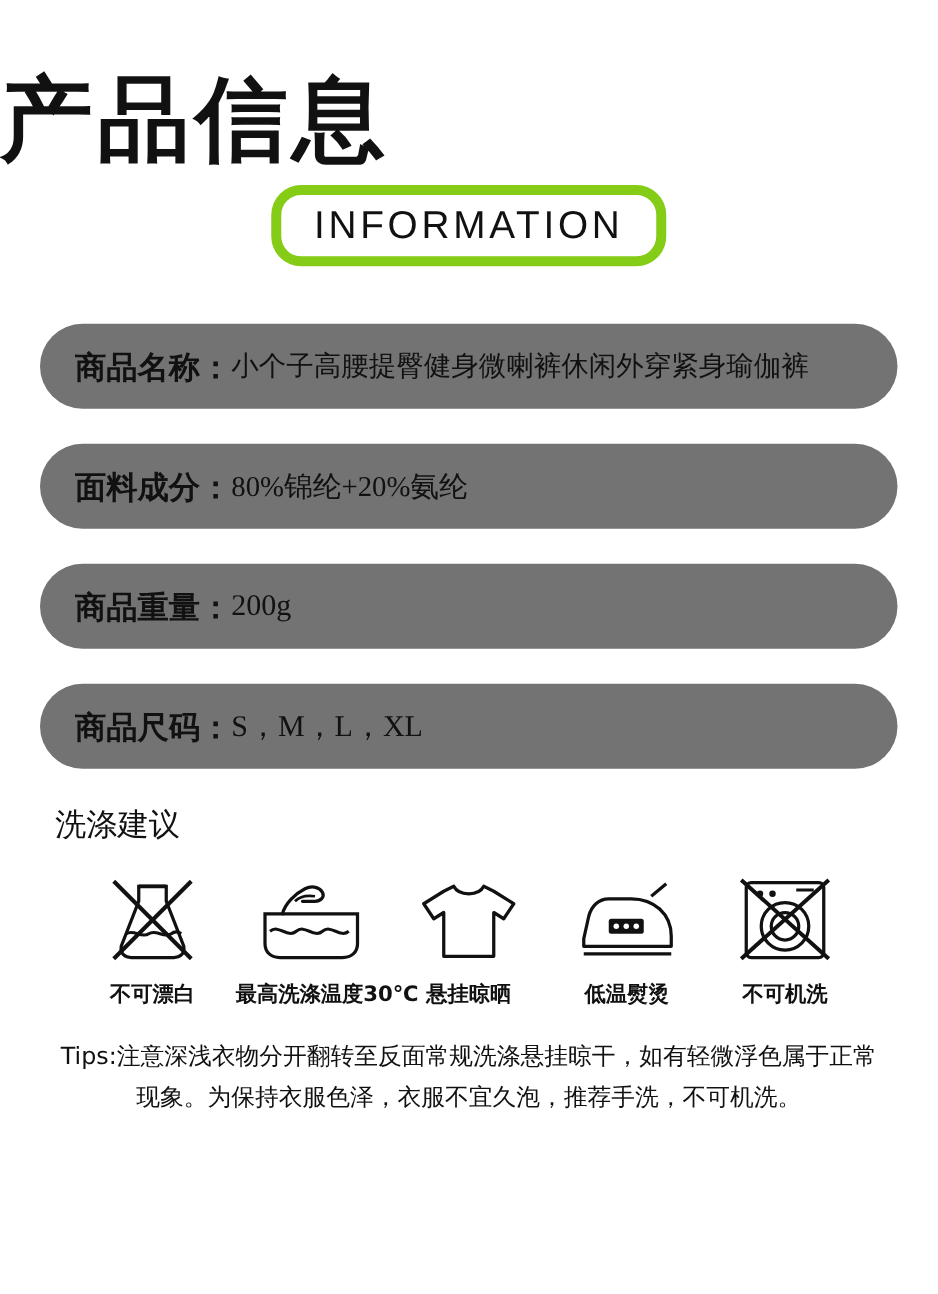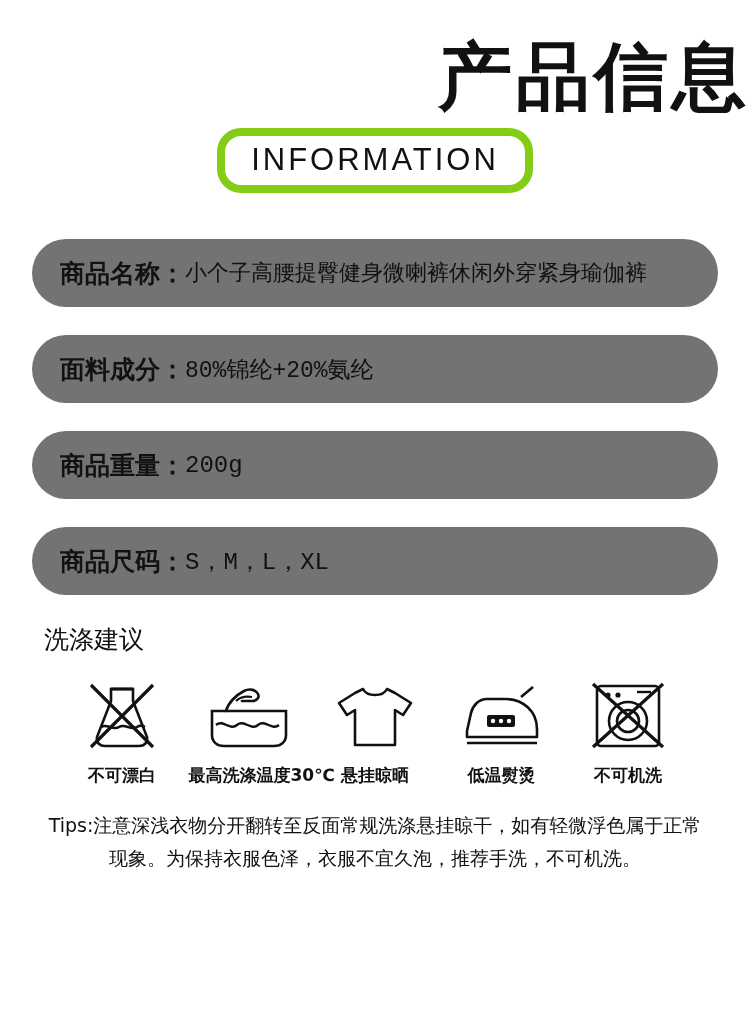--- a/index.html
+++ b/index.html
@@ -16,22 +16,22 @@
   }
   .page {
     position: relative;
     width: 750px;
     height: 1035px;
     box-sizing: border-box;
   }
 
   
   .header {
-    padding-top: 38px;
-    text-align: right;
+    padding-top: 58px;
+    text-align: left;
   }
   .title-cn {
     font-size: 74px;
     font-weight: bold;
     letter-spacing: 4px;
     line-height: 1.05;
     color: #111111;
     font-family: "DejaVu Sans", "Liberation Sans", sans-serif;
   }
   .title-en-wrap {
@@ -71,21 +71,21 @@
     font-size: 25px;
     font-weight: bold;
     white-space: nowrap;
     color: #111111;
     font-family: "DejaVu Sans", "Liberation Sans", sans-serif;
   }
   .info-value {
     font-size: 23px;
     color: #111111;
     white-space: nowrap;
-    font-family: Liberation Mono, monospace;
+    font-family: Liberation Serif, serif;
   }
   .row-name .info-value { font-size: 22px; }
   .row-code .info-value,
   .row-weight .info-value,
   .row-size .info-value { font-size: 24px; }
 
   
   .care {
     padding: 0 44px;
     margin-top: 10px;

